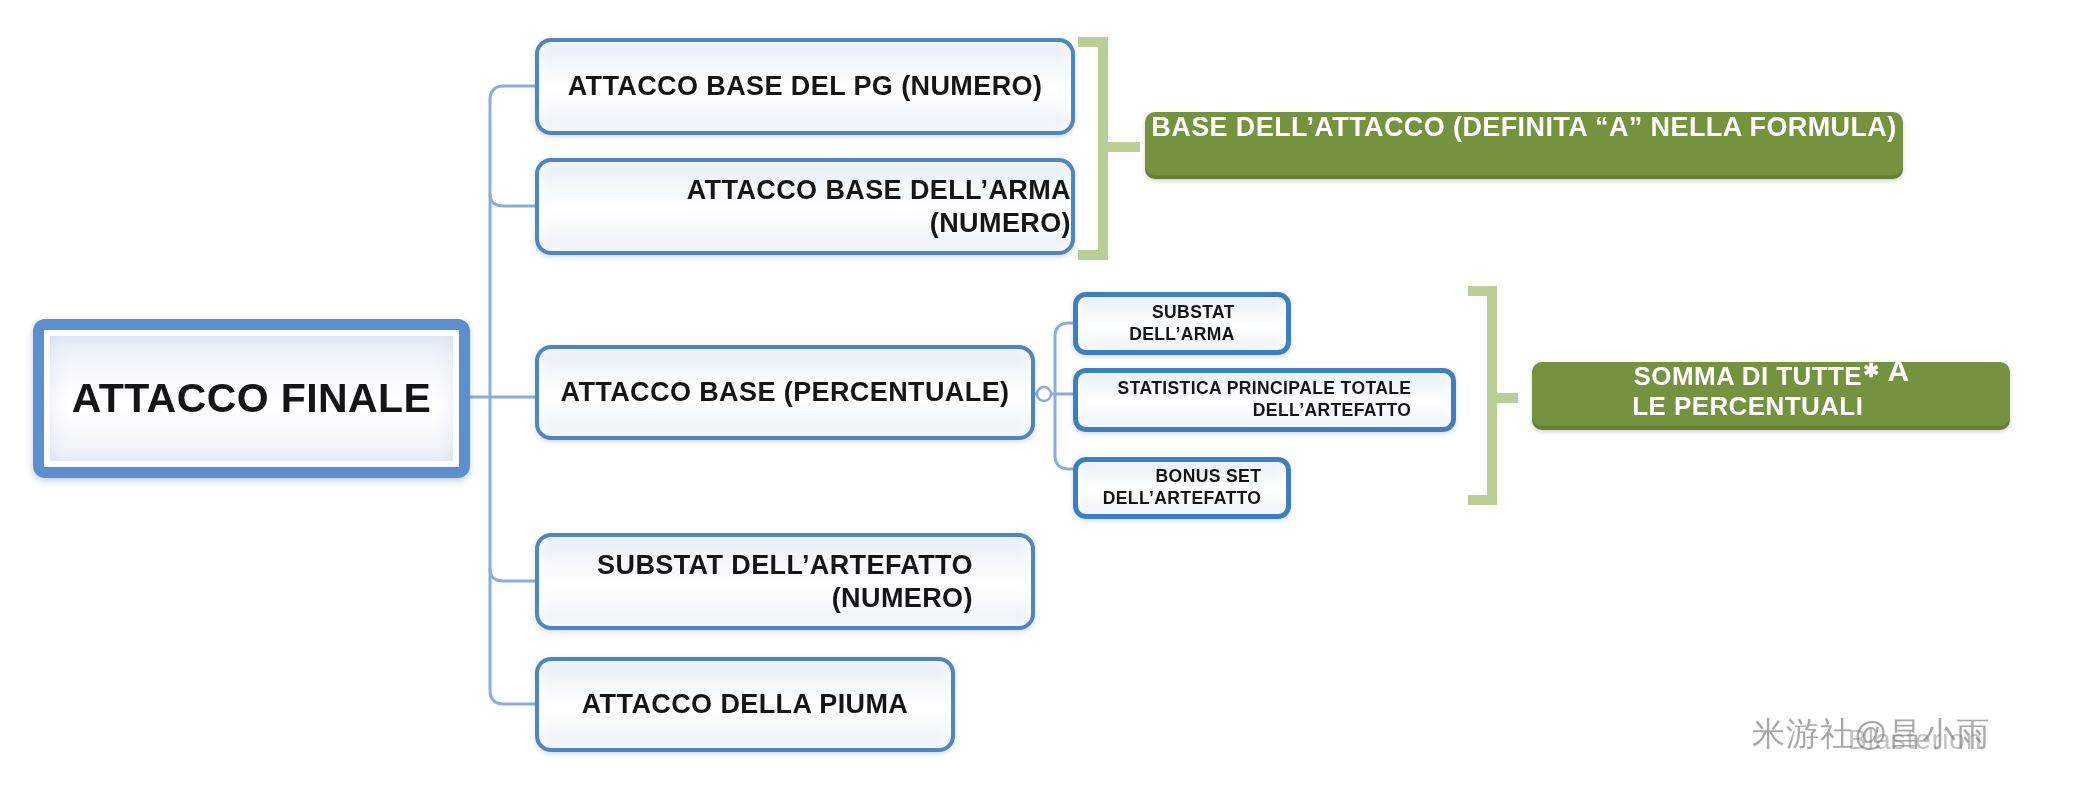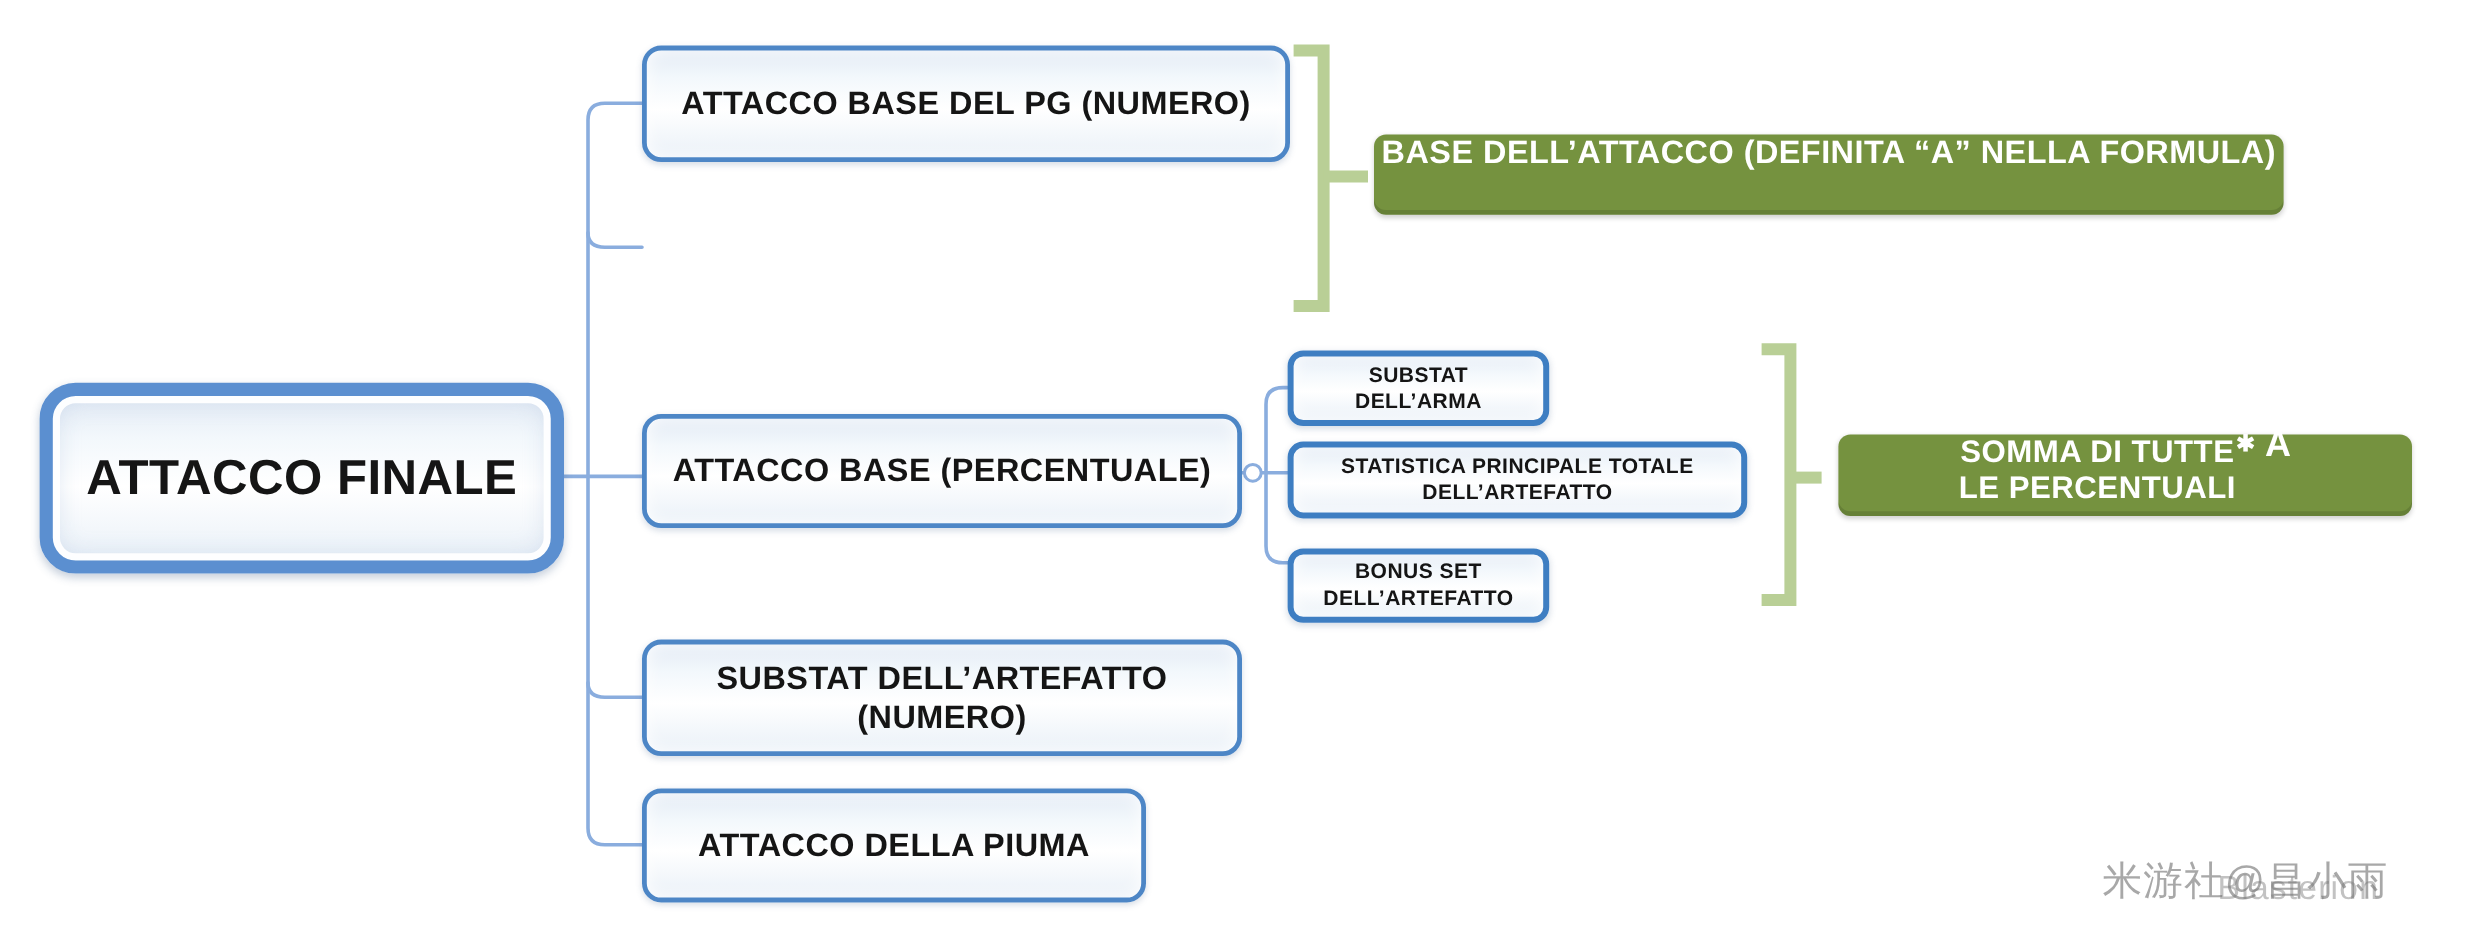--- a/index.html
+++ b/index.html
@@ -16,32 +16,32 @@
     left: 0; top: 0;
     width: 2076px; height: 786px;
     pointer-events: none;
   }
   .node {
     position: absolute;
     box-sizing: border-box;
     display: flex;
     align-items: center;
     justify-content: center;
-    text-align: center;
+    text-align: right;
     background: linear-gradient(180deg, #e3ebf5 0%, #f3f8fc 26%, #ffffff 55%, #eaf1f8 100%);
     color: #151515;
     font-weight: 700;
     letter-spacing: 0.4px;
     white-space: pre-line;
     box-shadow: inset 0 0 14px rgba(255,255,255,0.95), 0 2px 5px rgba(70,100,140,0.22);
   }
   .node-root {
     left: 33px; top: 319px; width: 437px; height: 159px;
     border: 11px solid #5b8fd0;
-    border-radius: 30px;
+    border-radius: 12px;
     font-size: 41px;
     box-shadow: inset 0 0 0 6px rgba(255,255,255,0.95), inset 0 0 22px rgba(190,205,228,0.7), 0 3px 7px rgba(70,100,140,0.3);
   }
   .node-branch {
     border: 4px solid #4d86c6;
     border-radius: 16px;
     font-size: 27px;
     line-height: 1.2;
   }
   .b1 { left: 535px; top: 38px;  width: 540px; height: 97px; }
@@ -132,20 +132,23 @@
     </g>
   </svg>
 
   <div class="node node-root">
     <span>ATTACCO FINALE</span>
   </div>
 
   <div class="node node-branch b1">
     <span>ATTACCO BASE DEL PG (NUMERO)</span>
   </div>
+  <div class="node node-branch b2">
+    <span>ATTACCO BASE DELL’ARMA (NUMERO)</span>
+  </div>
   <div class="node node-branch b3">
     <span>ATTACCO BASE (PERCENTUALE)</span>
   </div>
   <div class="node node-branch b4">
     <span>SUBSTAT DELL’ARTEFATTO
 (NUMERO)</span>
   </div>
   <div class="node node-branch b5">
     <span>ATTACCO DELLA PIUMA</span>
   </div>

